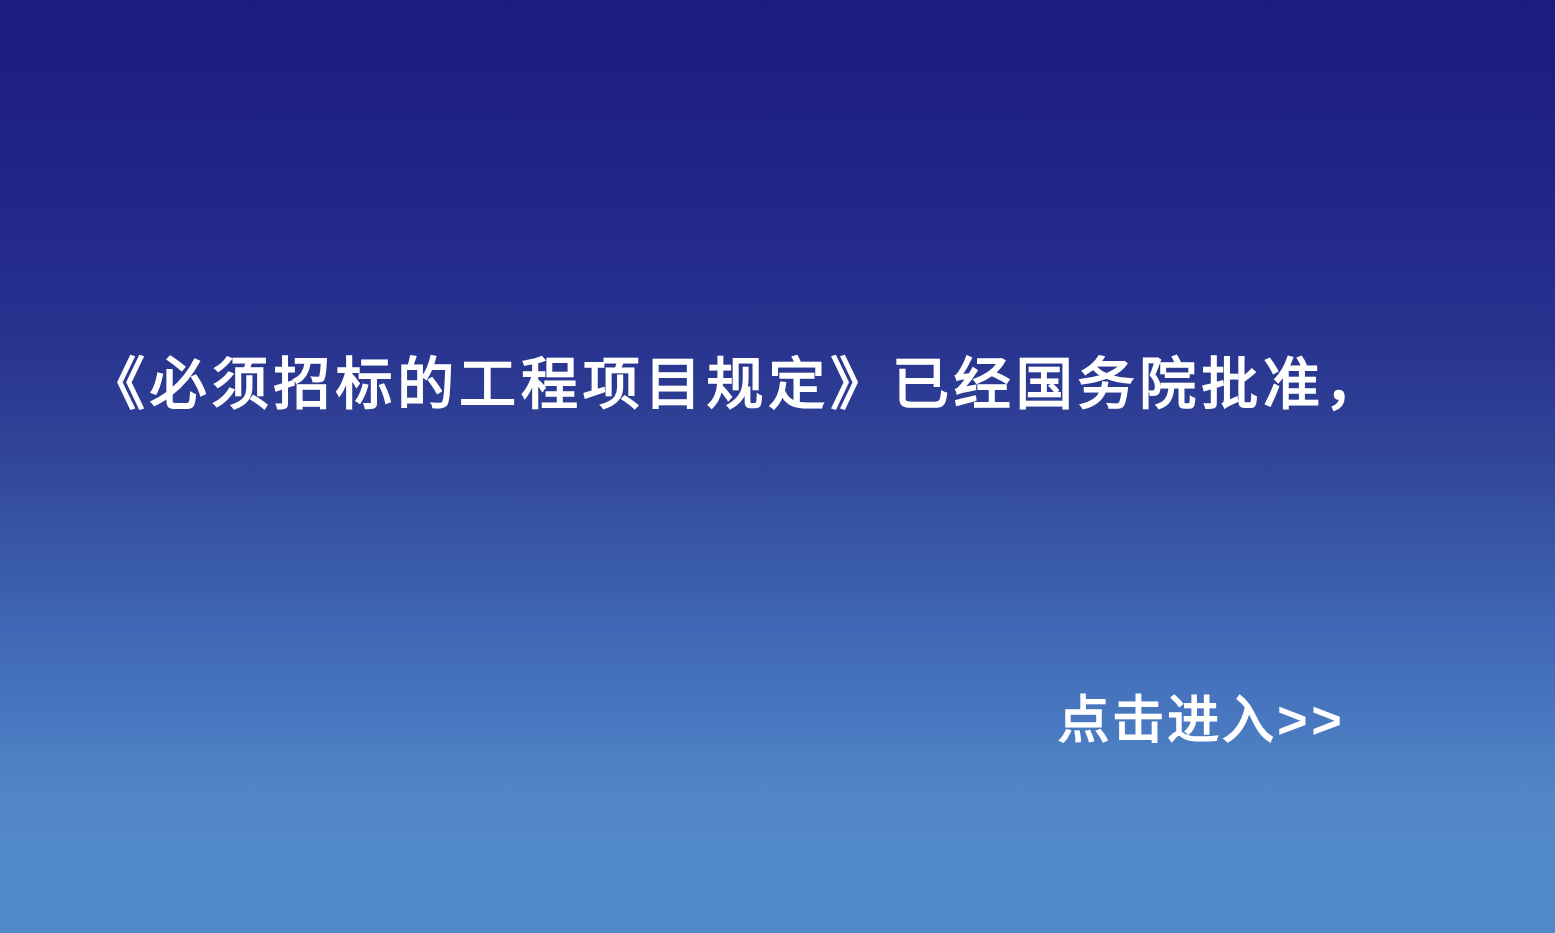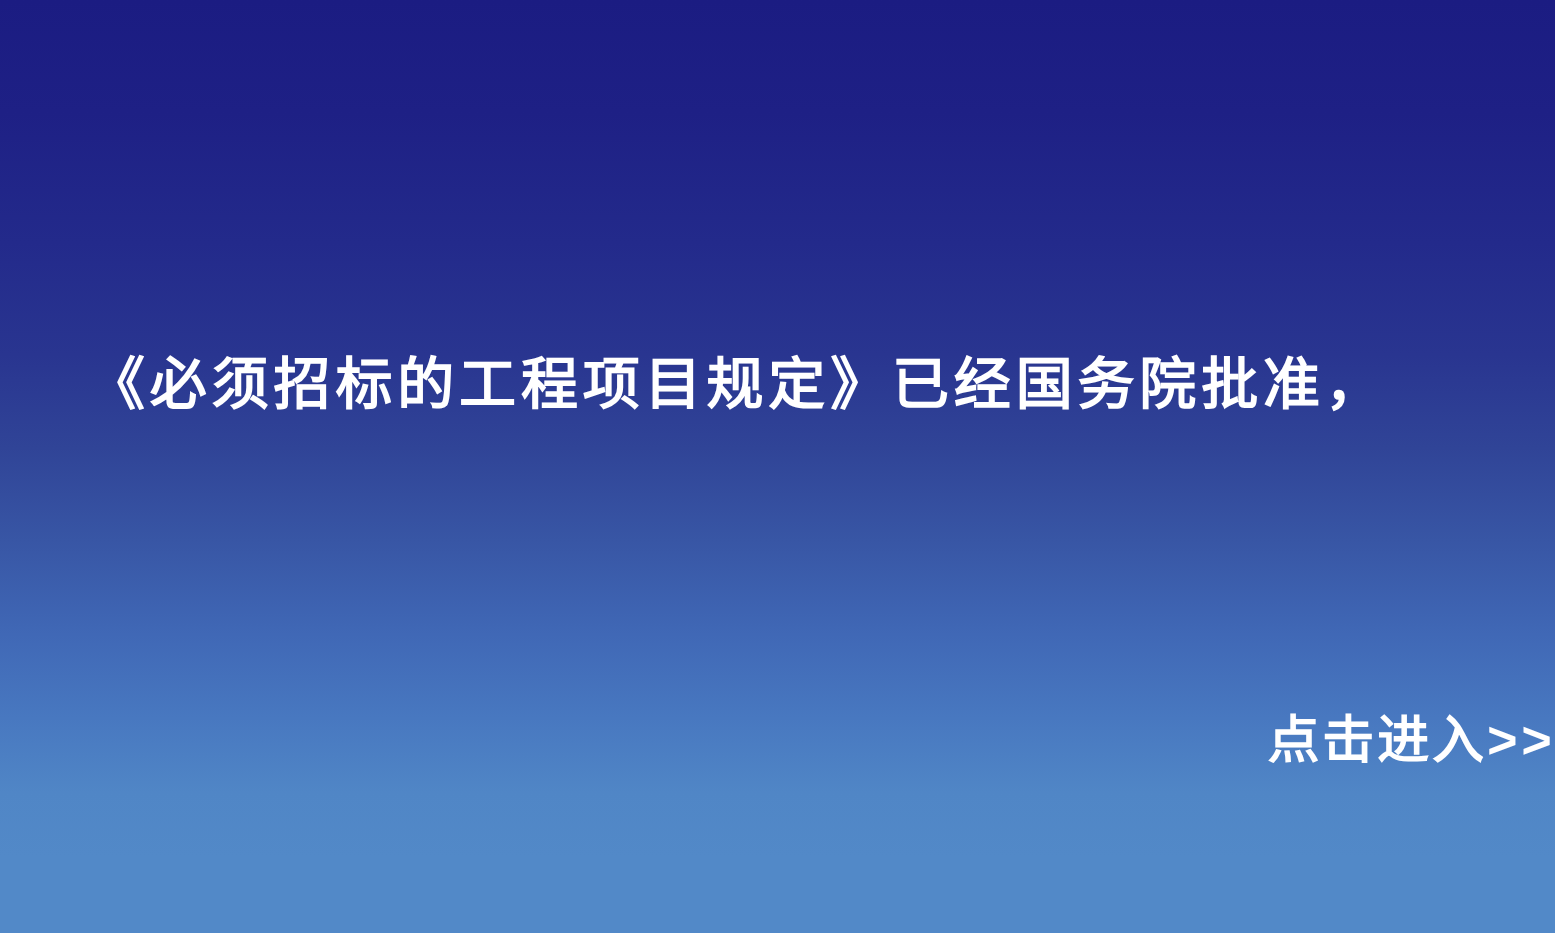--- a/index.html
+++ b/index.html
@@ -66,23 +66,23 @@
   .announce-line.line-2 {
     letter-spacing: 0.01em;
   }
 
   
   .cta-row {
     position: absolute;
     left: 0;
     top: 690px;
     width: 1555px;
+    padding-right: 210px;
     box-sizing: border-box;
     text-align: right;
-    margin-top: 20px;
   }
 
   .cta-link {
     display: inline-block;
     color: #ffffff;
     font-weight: 700;
     font-size: 52px;
     line-height: 70px;
     letter-spacing: 0.055em;
     white-space: nowrap;

